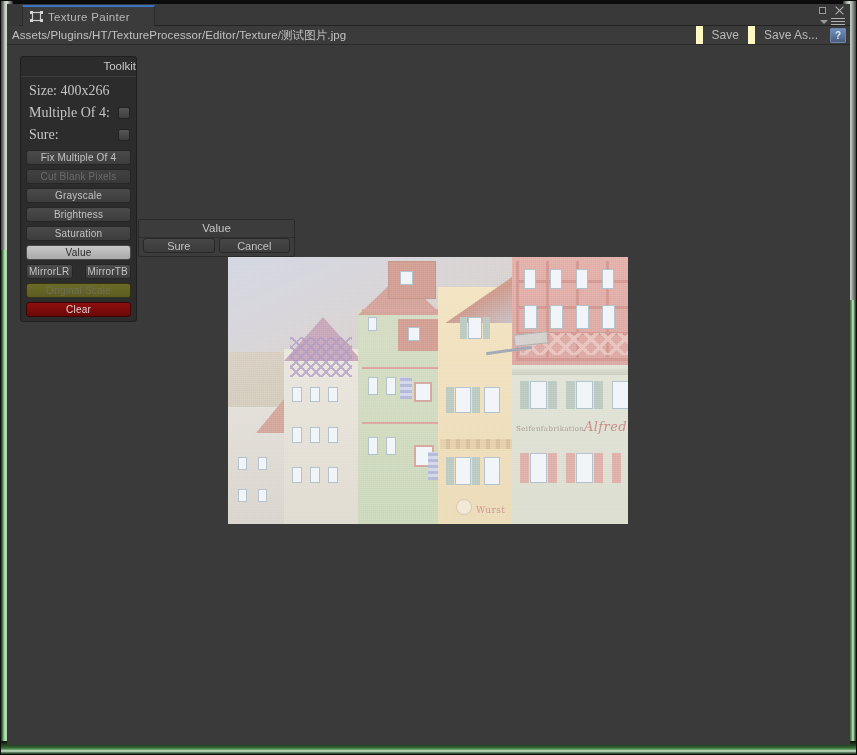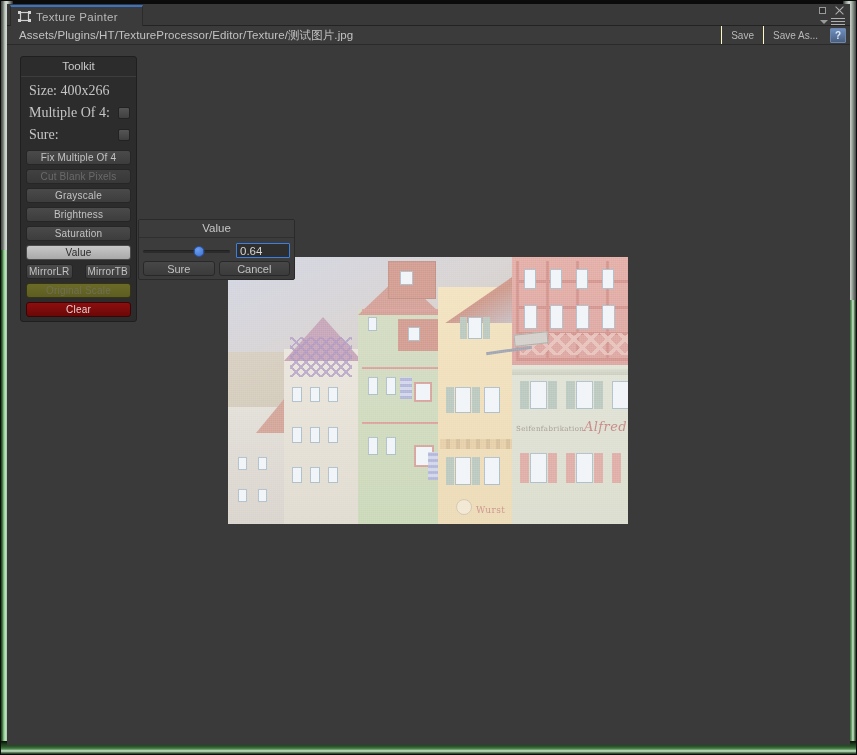--- a/index.html
+++ b/index.html
@@ -51,20 +51,21 @@
     background: #383838;
     overflow: hidden;
   }
 
   
   #tabbar {
     position: relative;
     height: 22px;
     background: #393939;
     border-bottom: 1px solid #232323;
+    margin-left: 12px;
   }
   #tab {
     position: absolute; left: 3px; top: 1px;
     height: 21px; min-width: 133px;
     background: #3b3b3b;
     border-top: 2px solid #3a72c4;
     border-left: 1px solid #2b2b2b;
     border-right: 1px solid #2b2b2b;
     display: flex; align-items: center; gap: 5px;
     padding: 0 10px 0 7px;
@@ -95,35 +96,35 @@
   
   #pathbar {
     position: relative;
     height: 19px;
     background: #3b3b3b;
     border-bottom: 1px solid #2a2a2a;
     display: flex; align-items: center;
   }
   #path-text {
     flex: 1;
-    padding-left: 12px;
+    padding-left: 5px;
     color: #c2c2c2;
     font-size: 11.5px;
     white-space: nowrap; overflow: hidden;
     letter-spacing: .1px;
   }
   .tbtn {
     height: 18px;
     padding: 0 9px;
     display: flex; align-items: center;
     color: #b9b9b9;
-    font-size: 10px;
+    font-size: 12px;
     background: transparent;
     border: none;
-    border-left: 1px solid #fef9c3;
+    border-left: 7px solid #fef9c3;
     cursor: default;
   }
   #help-icon {
     width: 16px; height: 15px;
     margin: 0 4px 0 3px;
     border: 1px solid #6e86a8;
     background: linear-gradient(#6f8fc0, #4a5f80);
     display: flex; align-items: center; justify-content: center;
     color: #dfe8f5; font-size: 10px; font-weight: bold;
     border-radius: 1px;
@@ -139,21 +140,21 @@
   
   #toolkit {
     position: absolute; left: 13px; top: 11px;
     width: 117px;
     background: #2c2c2c;
     border: 1px solid #1f1f1f;
     border-radius: 3px;
     padding: 0 0 4px 0;
   }
   #toolkit-title {
-    text-align: center;
+    text-align: right;
     color: #c9c9c9;
     font-size: 11.5px;
     padding: 3px 0 4px;
     border-bottom: 1px solid #3d3d3d;
   }
   .tk-body { padding: 3px 5px 0; }
   .tk-label {
     color: #c6c6c6; font-size: 14px;
     padding: 3px 1px 3px 3px;
     display: flex; align-items: center; justify-content: space-between; font-family: Liberation Serif, serif;
@@ -464,27 +465,20 @@
             <button class="tk-btn">MirrorTB</button>
           </div>
 
           <button class="tk-btn olive">Original Scale</button>
           <button class="tk-btn danger">Clear</button>
         </div>
       </div>
 
       <div id="value-dialog">
         <div id="value-title">Value</div>
-        <div id="value-ctrl-row">
-          <div class="slider-wrap">
-            <div class="slider-track"></div>
-            <div class="slider-knob" id="value-knob" style="left: 64%;"></div>
-          </div>
-          <input id="value-field" type="text" value="0.64" style="">
-        </div>
         <div id="value-btn-row">
           <button class="dlg-btn">Sure</button>
           <button class="dlg-btn">Cancel</button>
         </div>
       </div>
 
     </div>
   </div>
 </div>
 

